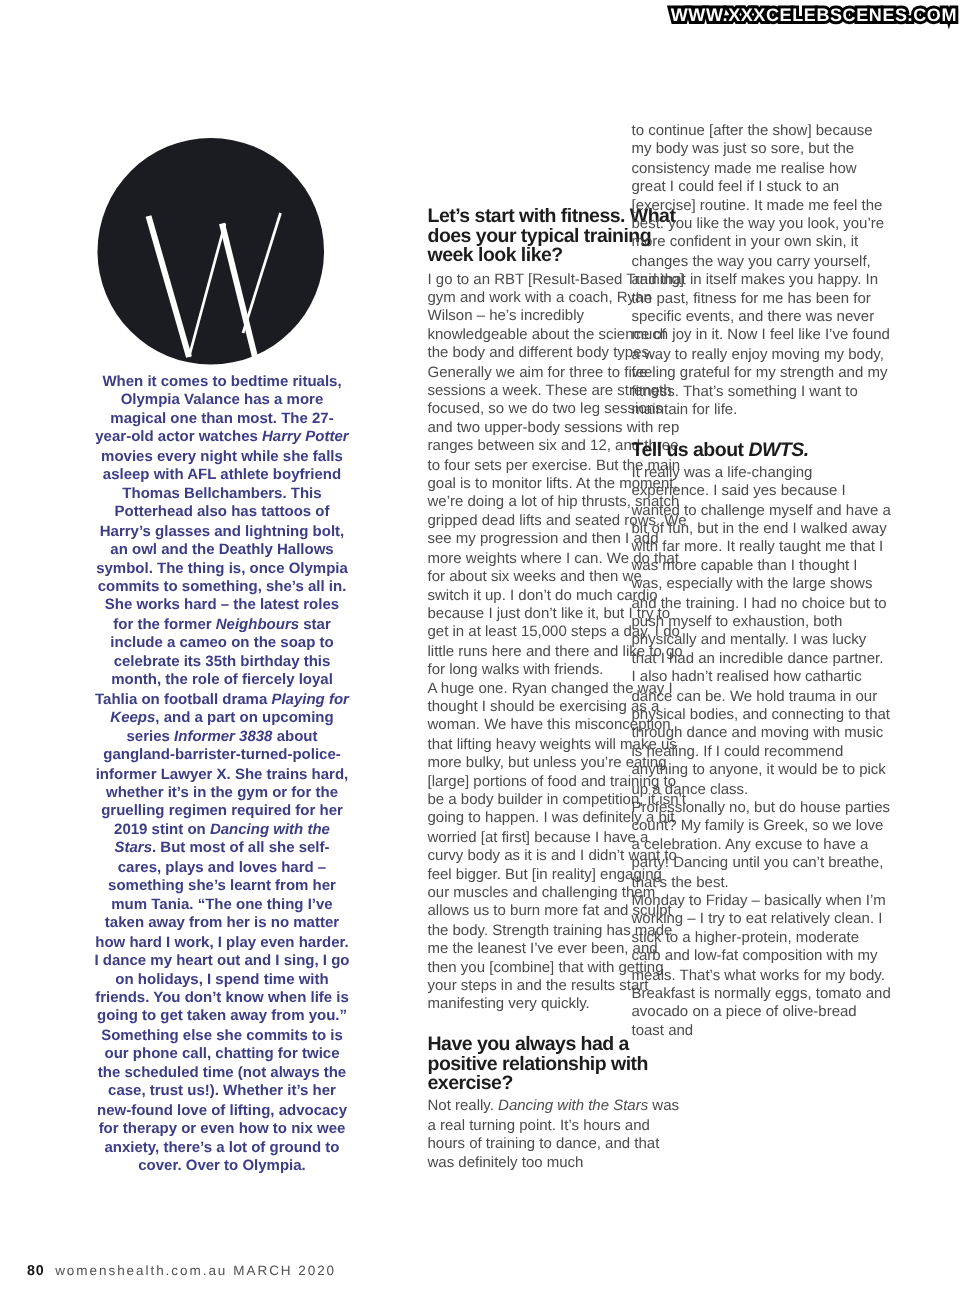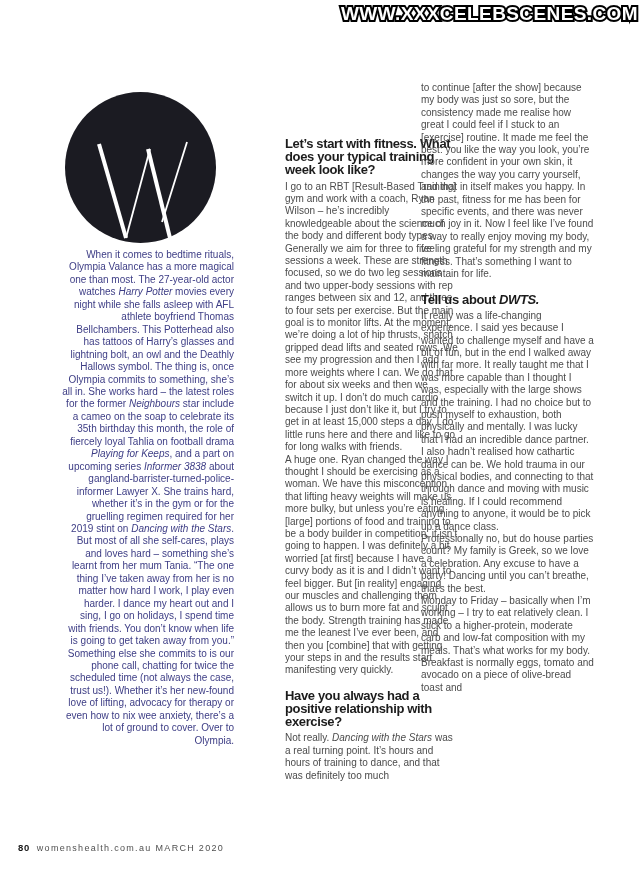--- a/index.html
+++ b/index.html
@@ -3,36 +3,36 @@
 <meta charset="utf-8">
 <style>
   html,body { margin:0; padding:0; background:#ffffff; }
   .page {
     position:relative; width:640px; height:875px; background:#ffffff;
     font-family:"Liberation Sans", sans-serif; overflow:hidden;
     -webkit-font-smoothing:antialiased;
   }
   .watermark {
     position:absolute; top:3px; right:2px;
-    font-size:19px; font-weight:800; letter-spacing:0.4px;
+    font-size:12px; font-weight:800; letter-spacing:0.4px;
     color:#ffffff;
     -webkit-text-stroke:4px #000;
     paint-order:stroke fill;
     white-space:nowrap;
   }
   .w-circle {
     position:absolute; left:65px; top:92px;
     width:151px; height:151px; border-radius:50%;
     background:#1b1b22;
   }
   .w-circle svg { position:absolute; left:0; top:0; }
   .col-intro {
     position:absolute; left:62px; top:249px; width:172px;
-    font-size:10px; line-height:12.45px; font-weight:400;
-    color:#3d3d85; text-align:right;
+    font-size:10px; line-height:12.45px; font-weight:700;
+    color:#3d3d85; text-align:center;
   }
   .col-mid    { position:absolute; left:257px; top:137px; width:173px;margin-left:28px; }
   .col-right  { position:absolute; left:421px; top:82px;  width:173px; }
   .question {
     font-weight:700; font-size:13px; line-height:13.2px;
     letter-spacing:-0.35px; color:#1c1c1c;
     margin:12px 0 4px 0;
   }
   .question.first { margin-top:0; }
   .answer {

